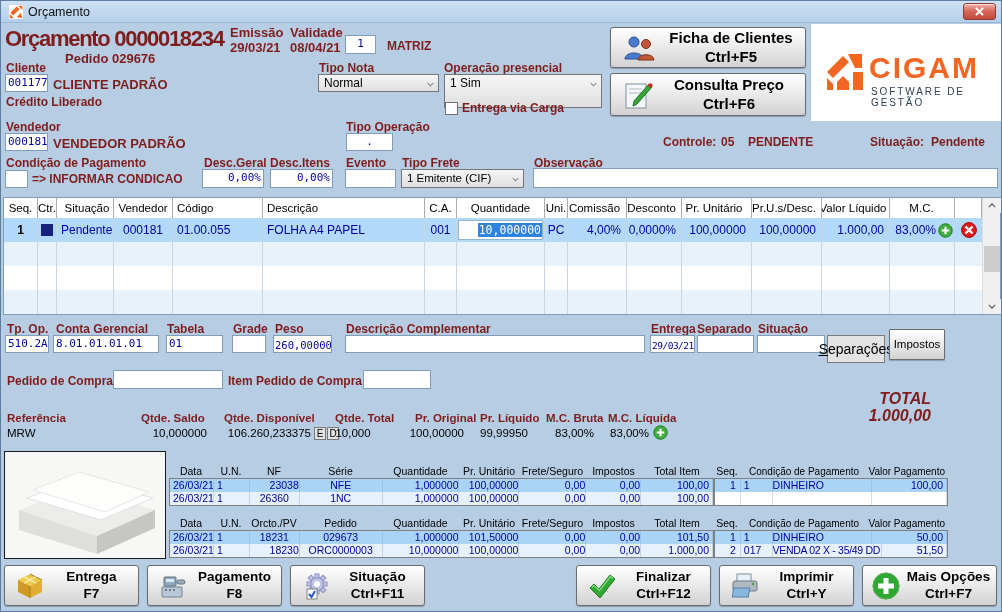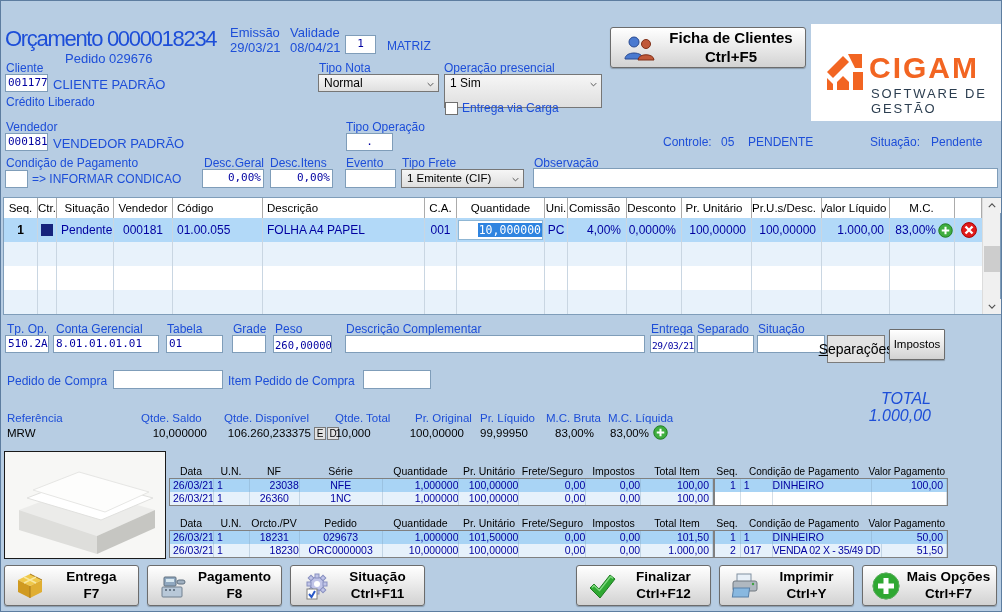--- a/index.html
+++ b/index.html
@@ -1,19 +1,19 @@
 <!DOCTYPE html>
 <html><head>
 <meta charset="utf-8">
 <style>
 *{margin:0;padding:0;box-sizing:border-box}
 body{width:1002px;height:612px;font-family:"Liberation Sans",sans-serif}
 #win{position:relative;width:1002px;height:612px;background:#b7cde3;border:1px solid #5d7da0;overflow:hidden}
 .abs{position:absolute}
-.lbl{position:absolute;font-weight:normal;font-size:12px;color:#1d4ed8;white-space:nowrap}
+.lbl{position:absolute;font-weight:bold;font-size:12px;color:#7f1d1d;white-space:nowrap}
 .txt{position:absolute;font-size:11.5px;color:#000;white-space:nowrap}
 .lbl[style*="top:411px"]{font-size:11.5px}
 .in{position:absolute;background:#fff;border:1px solid #7f9db9;font-family:"DejaVu Sans Mono",monospace;font-size:11px;color:#0000a0;white-space:nowrap;padding:1px 2px;overflow:hidden;line-height:14px}
 .in.r{text-align:right}
 .in.c{text-align:center;padding:1px 0}
 .combo{position:absolute;background:linear-gradient(#f6f6f6,#dfdfdf);border:1px solid #767676;font-size:12px;color:#000;padding:1px 5px;overflow:hidden;line-height:14px;white-space:nowrap}
 .chev{position:absolute;right:4px;top:6px;width:7px;height:7px}
 .btn3d{position:absolute;border:1px solid #6c6c6c;border-radius:3px;background:linear-gradient(#ffffff,#eeeeee 40%,#d2d2d2);box-shadow:inset 0 1px 0 #fff,0 1px 1px rgba(0,0,0,.25);display:flex;align-items:center}
 .btn3d .bl{flex:1;text-align:center;font-weight:bold;color:#000;line-height:1.25}
 
@@ -64,20 +64,35 @@
 .fbtn .bl{font-size:13.5px}
 .ebtn{position:absolute;background:#e3e3e3;border:1px solid #7b7b7b;font-size:10px;color:#000;display:flex;align-items:center;justify-content:center}
 .icon{flex:0 0 auto}
 u{text-decoration:underline}
 </style>
 </head>
 <body>
 
 <div id="win">
 
+  <div id="tbar">
+    <svg class="abs" style="left:8px;top:4px" width="14" height="14" viewBox="0 0 40 40">
+        <rect width="40" height="40" fill="#fff"></rect>
+        <polygon points="4,22 22,4 30,12 12,30" fill="#f26522"></polygon>
+        <polygon points="26,2 38,2 38,14" fill="#f26522"></polygon>
+        <polygon points="2,26 14,38 2,38" fill="#f26522"></polygon>
+        <polygon points="22,34 34,22 38,38" fill="#f26522"></polygon>
+      </svg>
+    <span class="ttl">Orçamento</span>
+    <div id="closebtn">
+      <svg width="9" height="9" viewBox="0 0 10 10">
+          <path d="M1,1 L9,9 M9,1 L1,9" stroke="#fff" stroke-width="2.2"></path>
+        </svg>
+    </div>
+  </div>
 
   <div class="lbl" style="left:4px;top:25px;font-size:22px;letter-spacing:-1.3px">Orçamento 0000018234</div>
   <div class="lbl" style="left:64px;top:50px;font-size:13px">Pedido  029676</div>
   <div class="lbl" style="left:229px;top:24px;font-size:13px">Emissão</div>
   <div class="lbl" style="left:229px;top:39px;font-size:13px">29/03/21</div>
   <div class="lbl" style="left:289px;top:24px;font-size:13px">Validade</div>
   <div class="lbl" style="left:289px;top:39px;font-size:13px">08/04/21</div>
   <div class="in c" style="left:344px;top:34px;width:31px;height:19px">1</div>
   <div class="lbl" style="left:386px;top:38px">MATRIZ</div>
 
@@ -109,31 +124,44 @@
       <circle cx="11" cy="7" r="5" fill="#4a7ad0" stroke="#2a4a90"></circle>
         <path d="M2,24 C2,16 20,16 20,24 Z" fill="#4a7ad0" stroke="#2a4a90"></path>
       <circle cx="23" cy="9" r="4.5" fill="#c05838" stroke="#803018"></circle>
         <path d="M15,25 C15,18 31,18 31,25 Z" fill="#c05838" stroke="#803018"></path>
     </svg>
     <div class="bl" style="font-size:15px">
         <div>Ficha de Clientes</div>
         <div>Ctrl+F5</div>
       </div>
   </div>
+  <div class="btn3d" style="left:609px;top:72px;width:196px;height:43px">
+    <svg class="icon" style="margin-left:12px" width="30" height="30" viewBox="0 0 30 30">
+      <rect x="3" y="4" width="20" height="24" fill="#f4f8fc" stroke="#8090a0"></rect>
+      <line x1="6" y1="9" x2="19" y2="9" stroke="#b0b8c0"></line>
+        <line x1="6" y1="13" x2="19" y2="13" stroke="#b0b8c0"></line>
+      <polygon points="26,4 29,7 14,24 10,26 11,21" fill="#3aa43a" stroke="#1d7a1d"></polygon>
+      <circle cx="27.4" cy="5.4" r="2.2" fill="#c03028"></circle>
+    </svg>
+    <div class="bl" style="font-size:15px">
+        <div>Consulta Preço</div>
+        <div>Ctrl+F6</div>
+      </div>
+  </div>
 
   <div class="abs" style="left:810px;top:23px;width:192px;height:97px;background:#fff">
     <svg class="abs" style="left:14px;top:28px" width="40" height="40" viewBox="0 0 40 40">
       <polygon points="2,20 18,4 24,10 8,26" fill="#f26522"></polygon>
       <polygon points="23,2 37,2 37,16 30,16" fill="#f26522"></polygon>
       <polygon points="2,26 8,32 8,38 2,38" fill="#f26522"></polygon>
       <polygon points="12,30 18,24 24,30 24,38 12,38" fill="#f26522"></polygon>
       <polygon points="28,20 38,20 38,38 28,38" fill="#f26522"></polygon>
     </svg>
     <div class="abs" style="left:58px;top:27px;font-size:30px;font-weight:bold;color:#f26522;letter-spacing:2px;font-family:'Liberation Sans',sans-serif">CIGAM</div>
-    <div class="abs" style="left:60px;top:62px;font-size:13px;color:#2c3e50;letter-spacing:1.9px">SOFTWARE DE GESTÃO</div>
+    <div class="abs" style="left:60px;top:62px;font-size:10px;color:#2c3e50;letter-spacing:1.9px">SOFTWARE DE GESTÃO</div>
   </div>
 
   <div class="lbl" style="left:5px;top:119px">Vendedor</div>
   <div class="in" style="left:4px;top:132px;width:43px;height:18px">000181</div>
   <div class="lbl" style="left:52px;top:135px;font-size:13px">VENDEDOR PADRÃO</div>
   <div class="lbl" style="left:345px;top:119px">Tipo Operação</div>
   <div class="in c" style="left:345px;top:132px;width:47px;height:18px">.</div>
   <div class="lbl" style="left:662px;top:134px">Controle:</div>
   <div class="lbl" style="left:720px;top:134px">05</div>
   <div class="lbl" style="left:747px;top:134px">PENDENTE</div>

